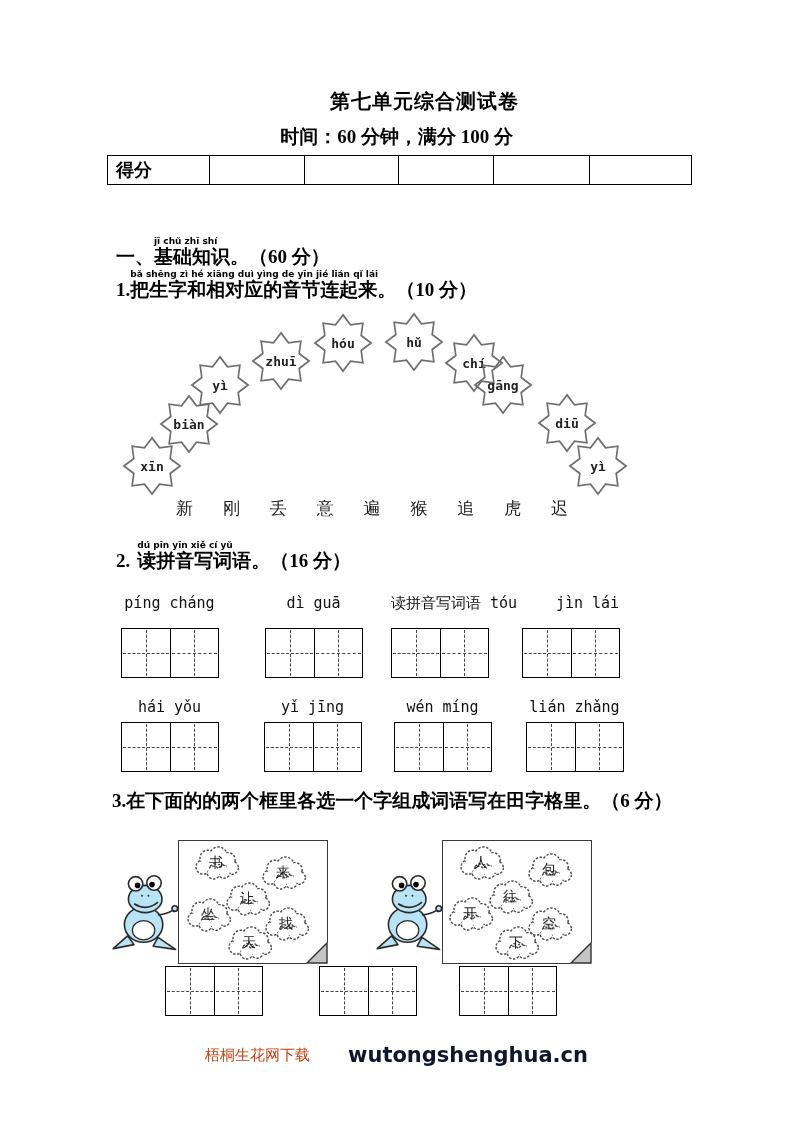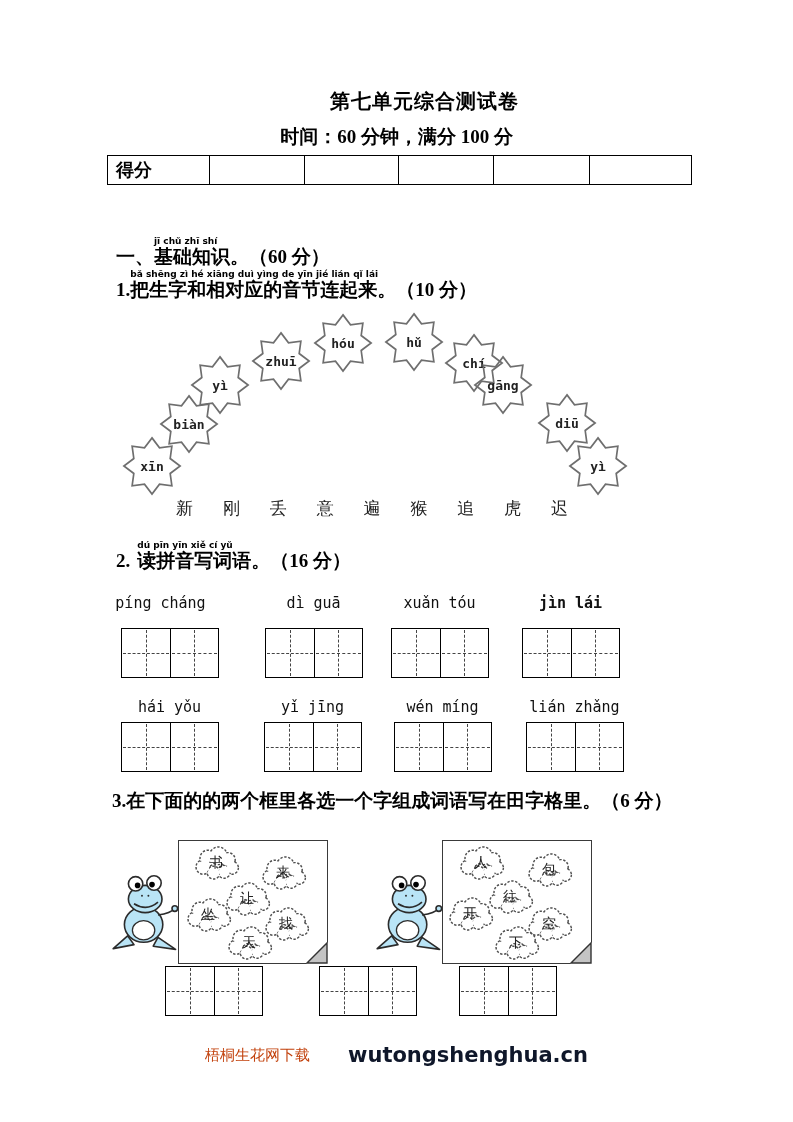--- a/index.html
+++ b/index.html
@@ -254,24 +254,24 @@
 
   <div class="heading" style="top:541px; left:116px;">
     <span class="prefix" style="margin-right:7px;">2.</span>
     <span class="anno">
       <span class="py">dú pīn yīn xiě cí yǔ</span>
       <span class="zh">读拼音写词语。</span>
     </span>
     <span class="score-part">（16 分）</span>
   </div>
 
-  <div class="word-label" style="left:112px; top:594px;">píng cháng</div>
+  <div class="word-label" style="left:121px; top:594px;">píng cháng</div>
   <div class="word-label" style="left:265px; top:594px;">dì guā</div>
-  <div class="word-label" style="left:391px; top:594px;">xuǎn tóu</div>
-  <div class="word-label" style="left:522px; top:594px;font-weight:bold;">jìn lái</div>
+  <div class="word-label" style="left:391px; top:594px;">读拼音写词语 tóu</div>
+  <div class="word-label" style="left:539px; top:594px;">jìn lái</div>
 
   <div class="tian-grid" style="left:121px; top:628px;">
     <div class="tian-cell"></div>
     <div class="tian-cell"></div>
   </div>
   <div class="tian-grid" style="left:265px; top:628px;">
     <div class="tian-cell"></div>
     <div class="tian-cell"></div>
   </div>
   <div class="tian-grid" style="left:391px; top:628px;">

